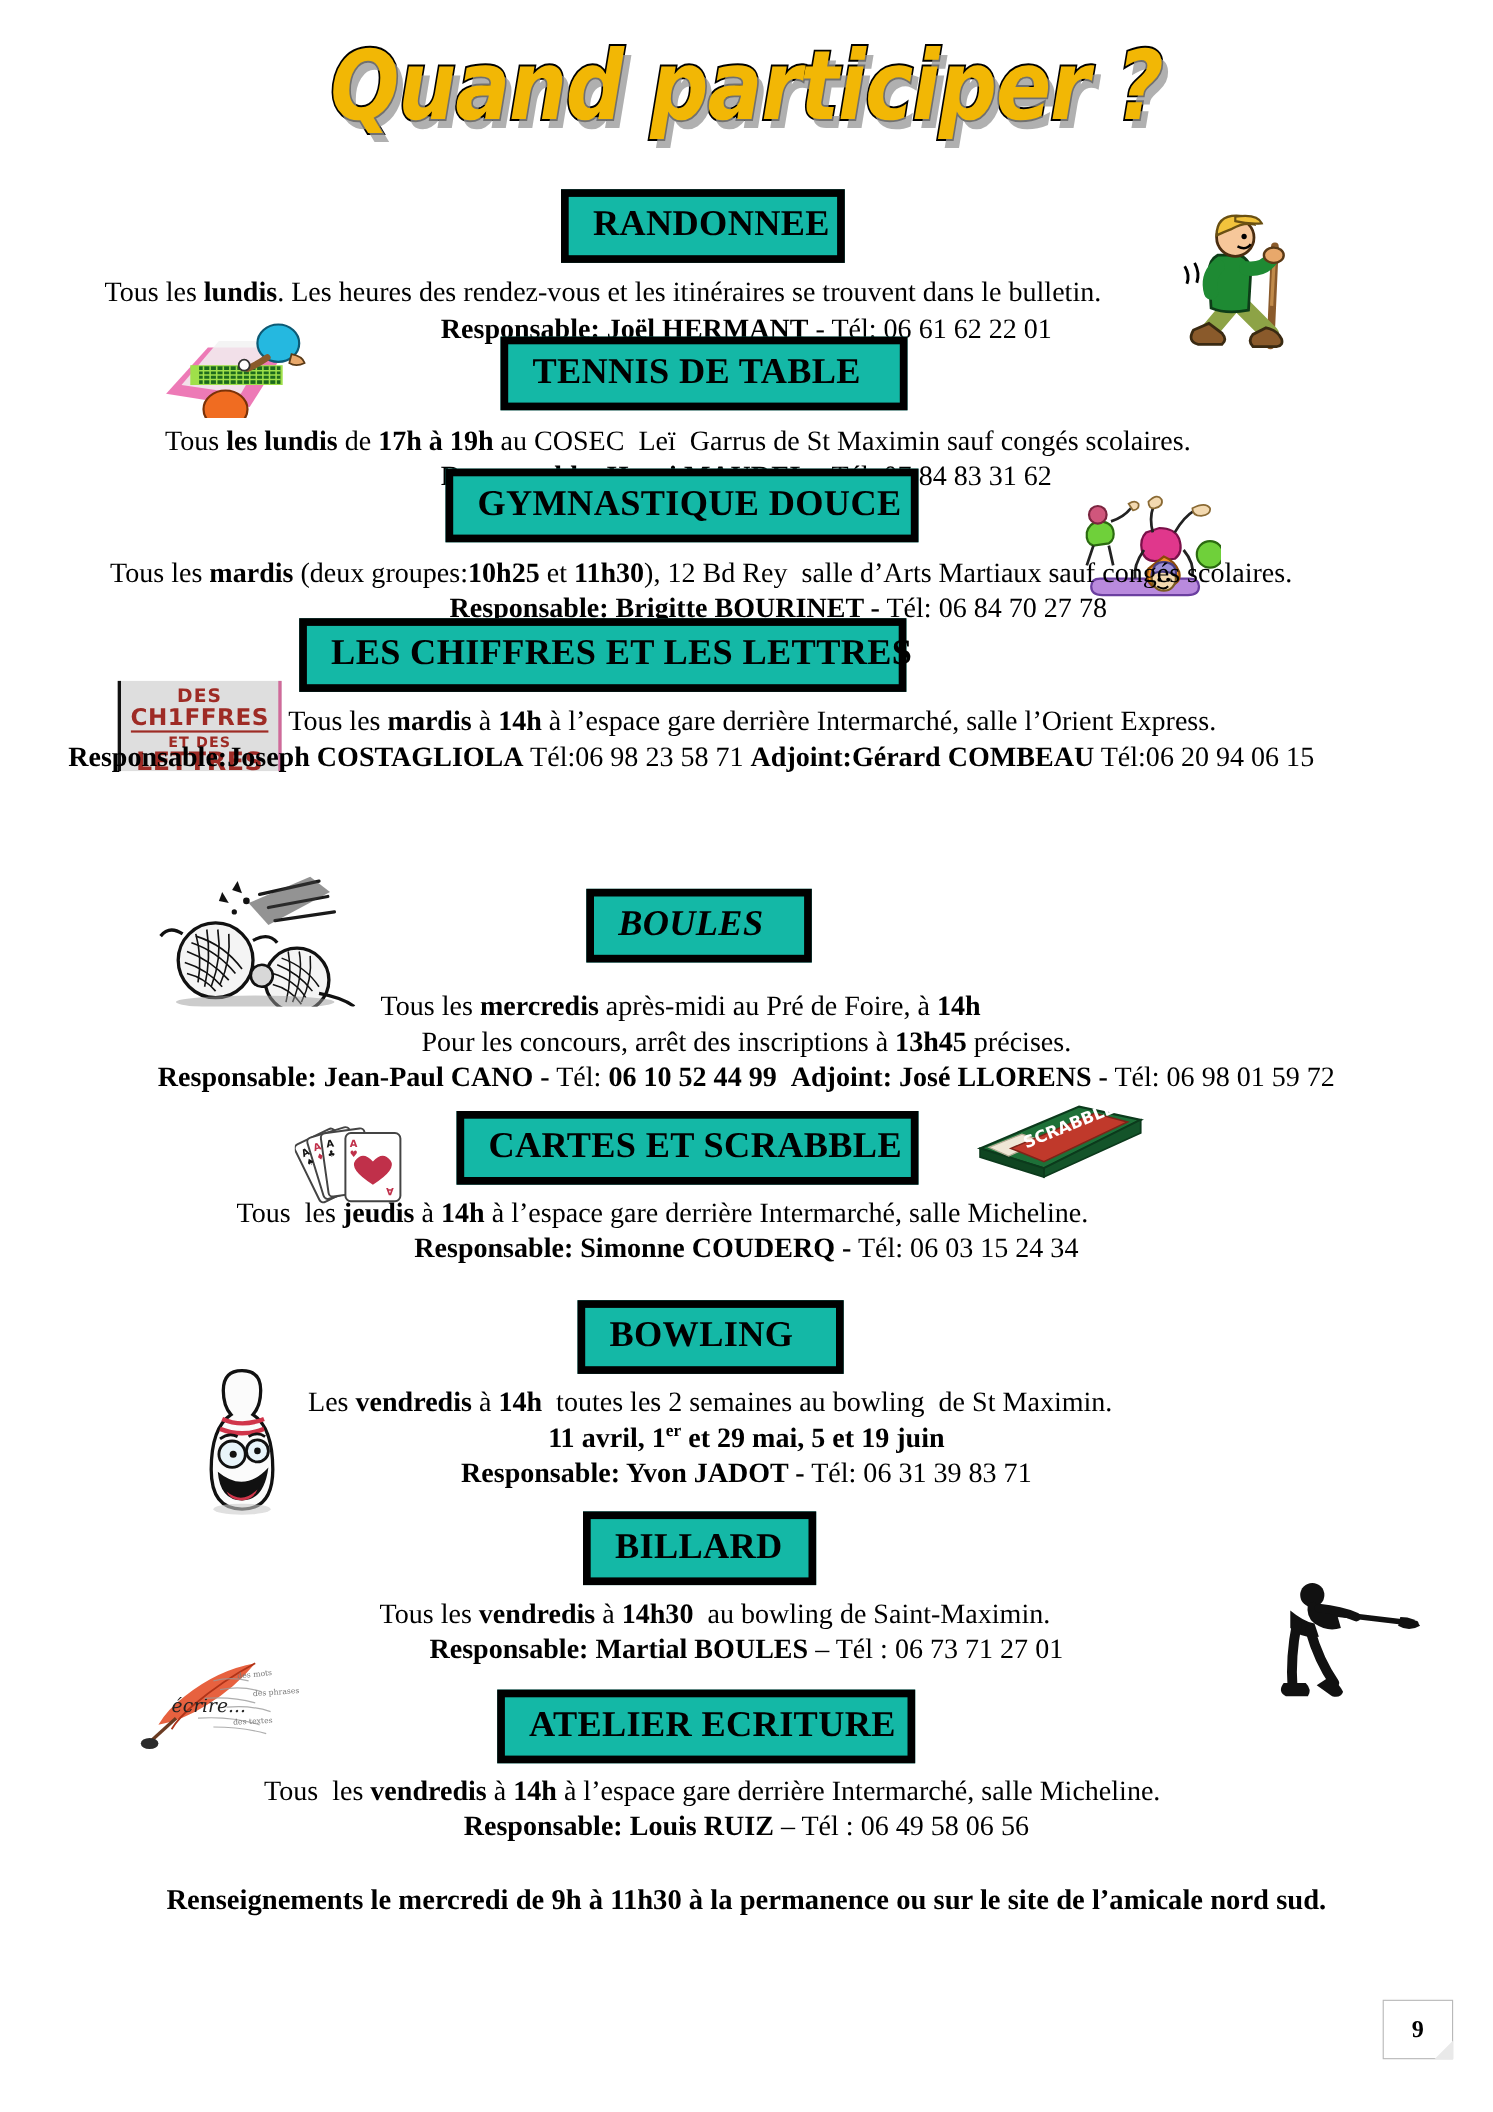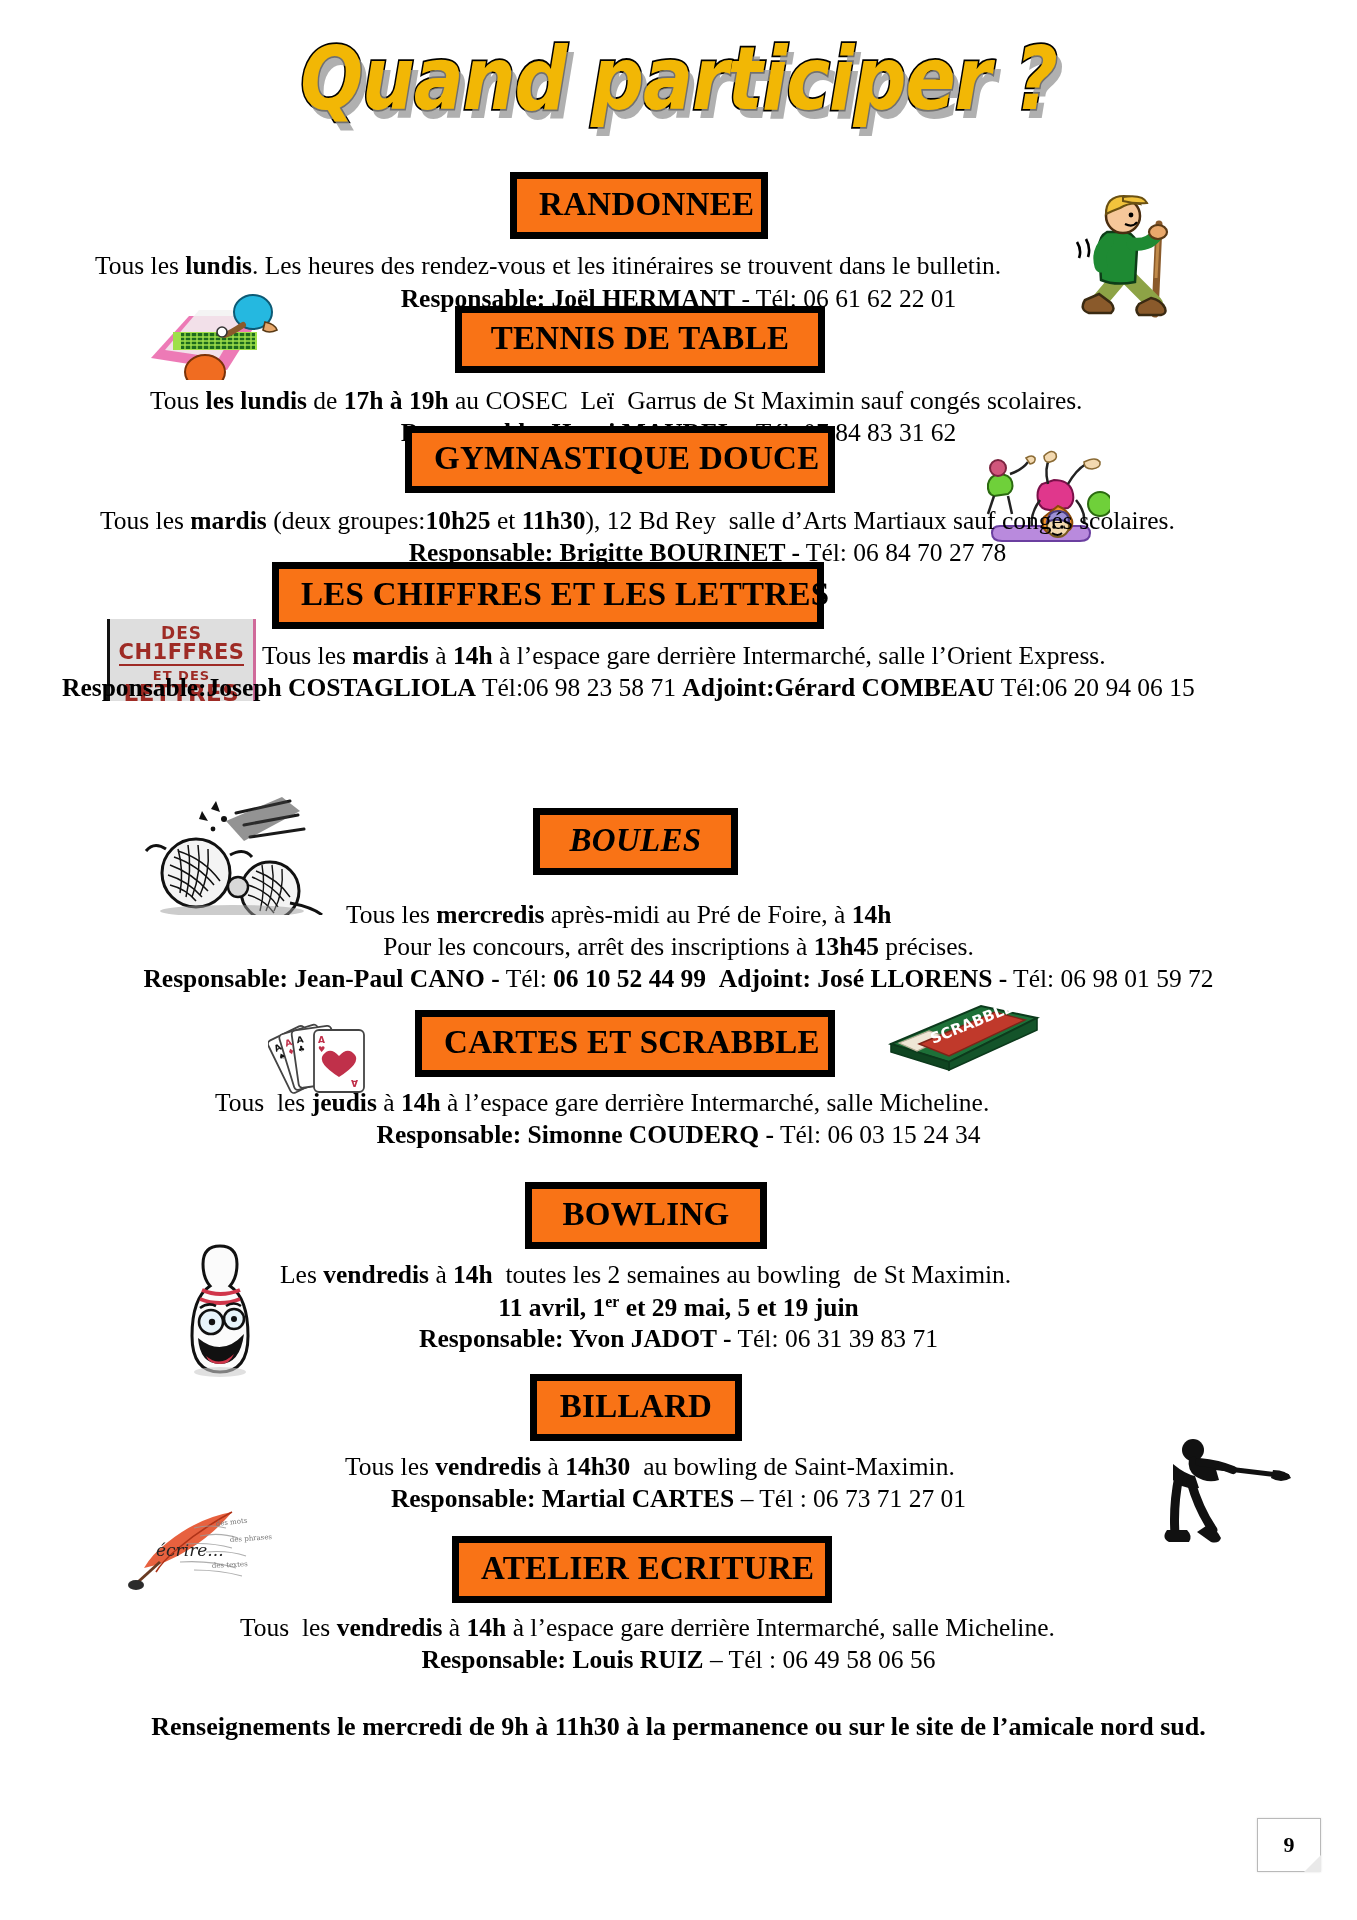--- a/index.html
+++ b/index.html
@@ -29,23 +29,22 @@
     paint-order:stroke fill;
     text-shadow:6px 7px 0 rgba(150,150,150,0.75);
     transform:scaleY(1.18);
     transform-origin:center top;
   }
 
   
   .hdr {
     position:absolute;
     border:7px solid #000;
-    background:#f97316;
+    background:#14b8a6;
     box-sizing:border-box;
-    text-align:center;
     font-family:"Liberation Serif", serif;
     font-weight:700;
     font-size:33px;
     line-height:1.0;
     letter-spacing:0.3px;
     padding:9px 22px 11px 22px;
     white-space:nowrap;
   }
 
   
@@ -388,21 +387,21 @@
 
       <path d="M12 110 q-6 8 2 12 h20 q4-6-2-12 z" fill="#111"></path>
       <path d="M54 104 q8 6 12 14 q-2 6-10 4 l-14-10 z" fill="#111"></path>
     </svg>
   </div>
 
   <div class="line" style="left:345px; top:1452px; width:940px;">
     <span>Tous les </span><b>vendredis</b><span> à </span><b>14h30</b><span>&nbsp; au bowling de Saint-Maximin.</span>
   </div>
   <div class="line center" style="left:0px; top:1484px; width:1357px;">
-    <b>Responsable: Martial CARTES</b><span> – Tél : 06 73 71 27 01</span>
+    <b>Responsable: Martial BOULES</b><span> – Tél : 06 73 71 27 01</span>
   </div>
 
   <div class="art" style="left:120px; top:1506px; width:180px; height:86px;">
     <svg width="180" height="86" viewBox="0 0 180 86">
 
       <path d="M112 6 q-34 6-64 30 q-16 12-24 26 q22-4 44-18 q26-16 44-38 z" fill="#E4502A" opacity="0.9"></path>
       <path d="M112 6 q-30 16-56 38 q-14 12-20 22" stroke="#B03318" stroke-width="1.6" fill="none"></path>
 
       <path d="M40 56 L18 76" stroke="#6a3b22" stroke-width="3" fill="none"></path>
 

